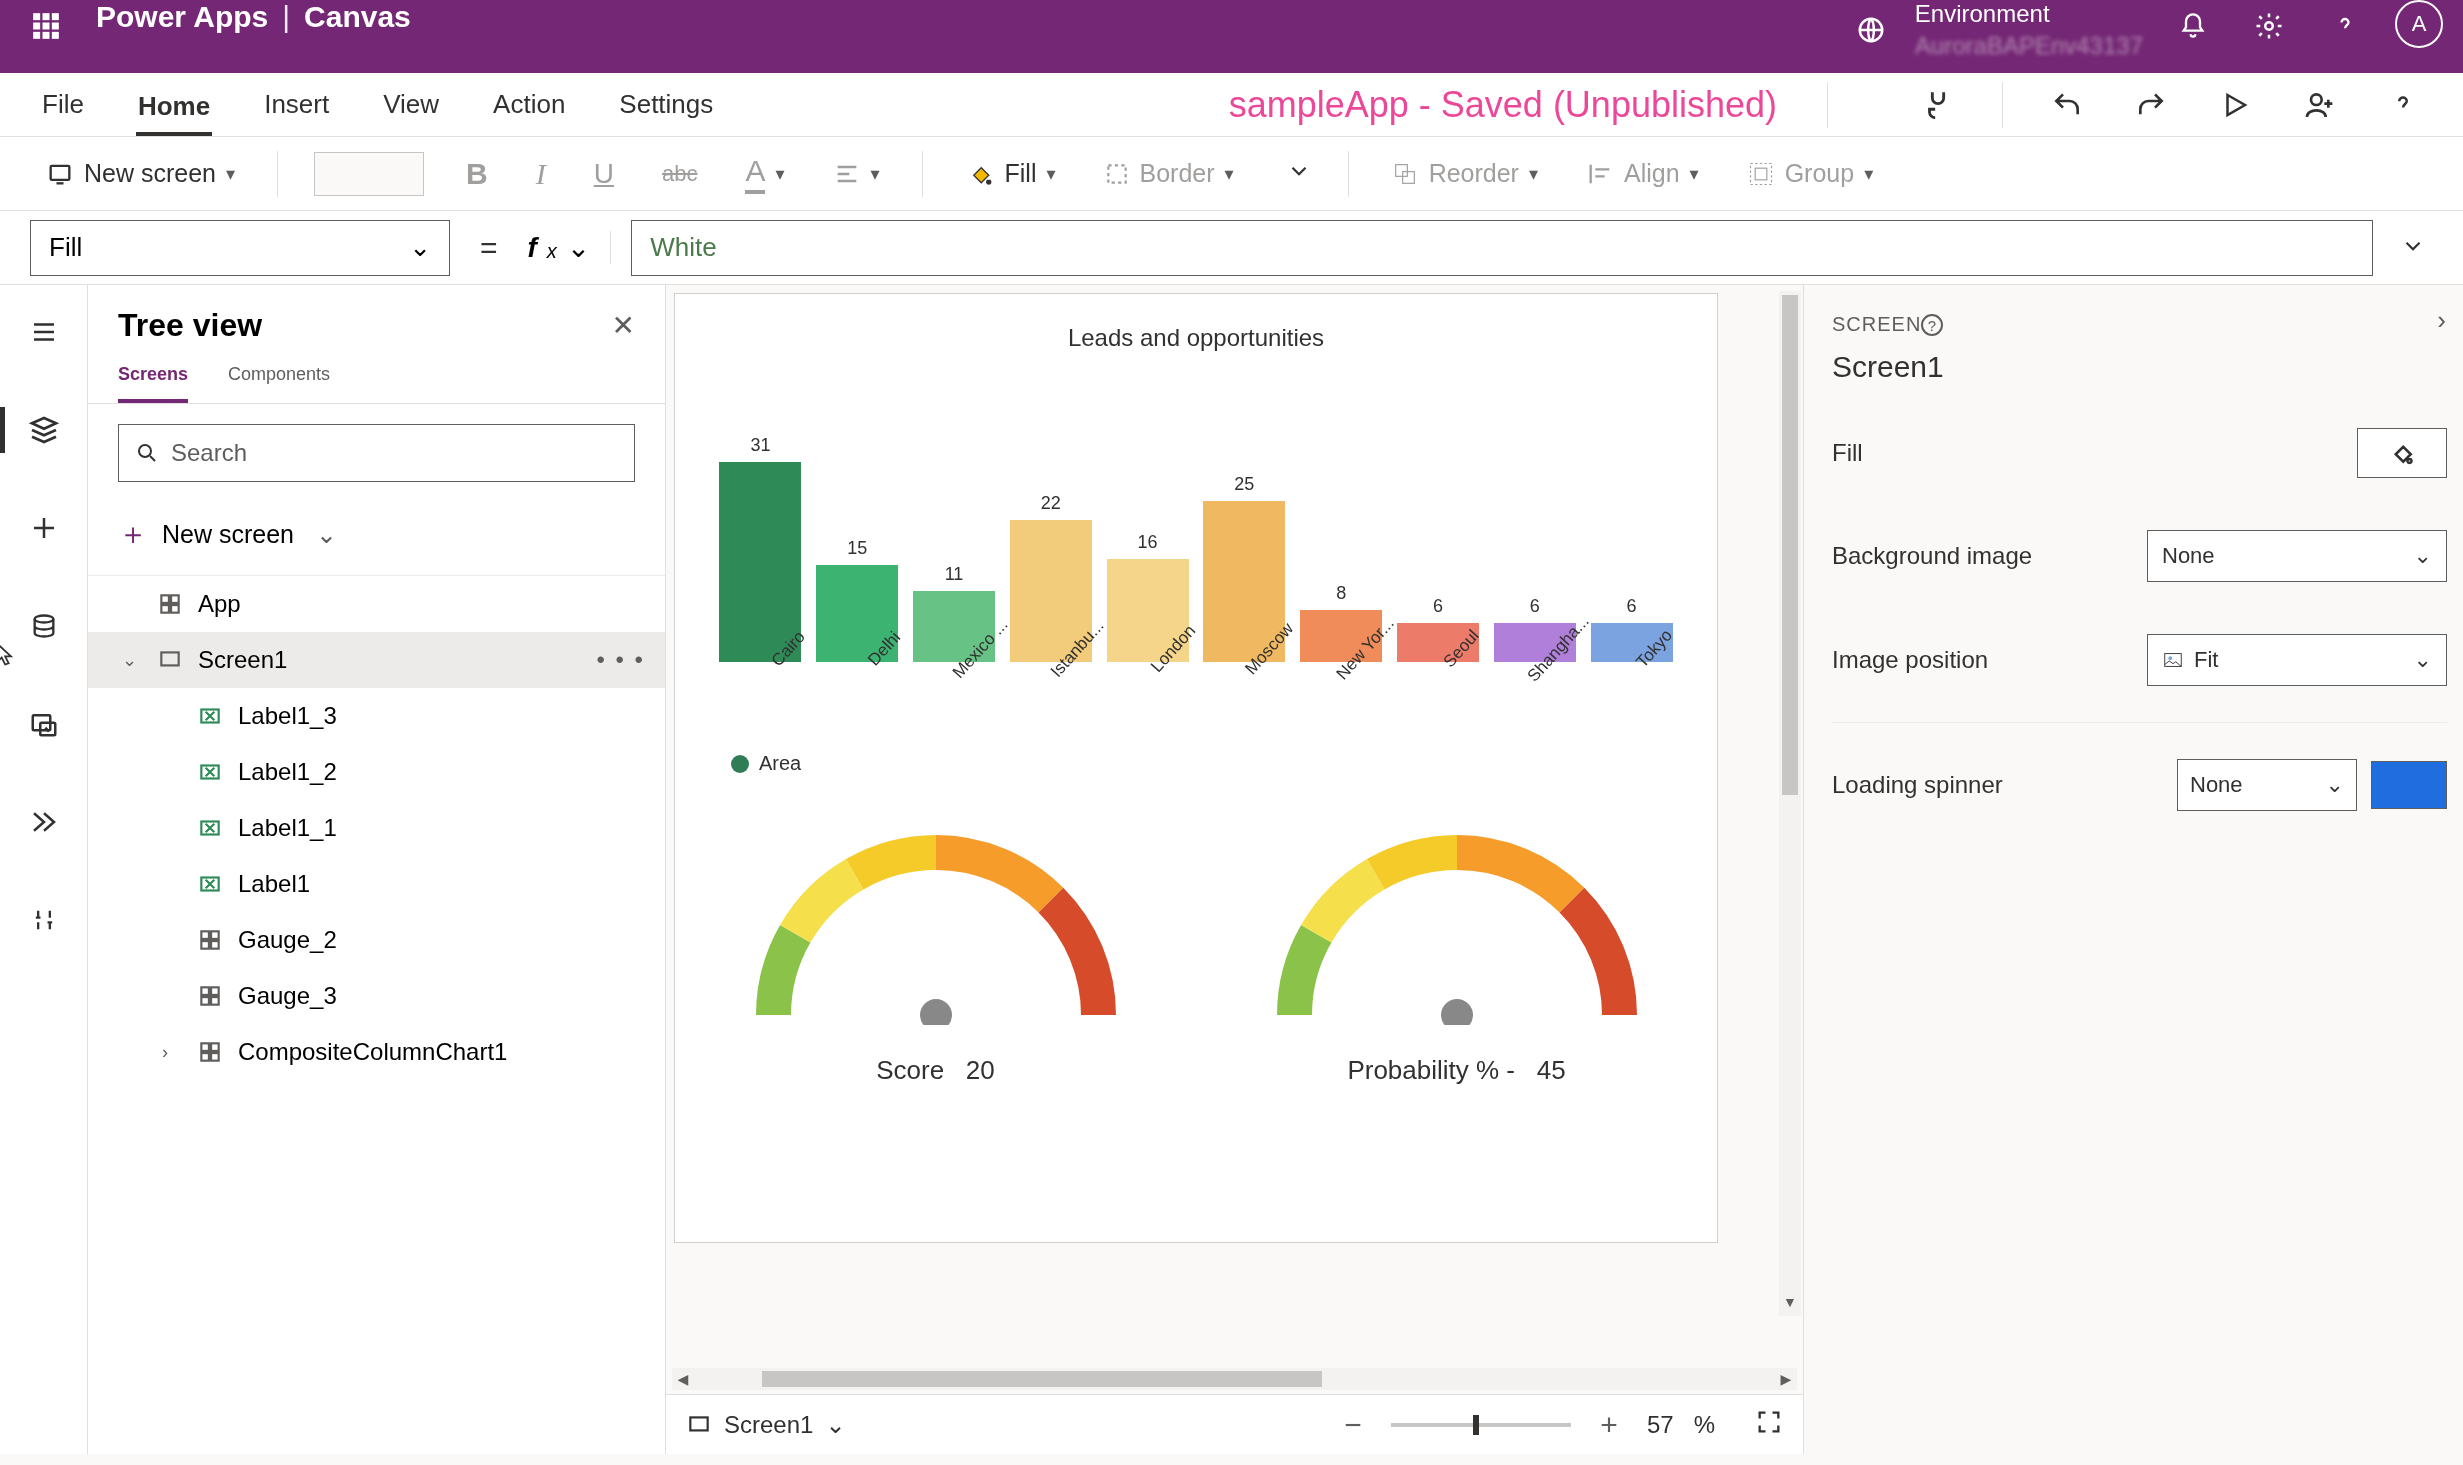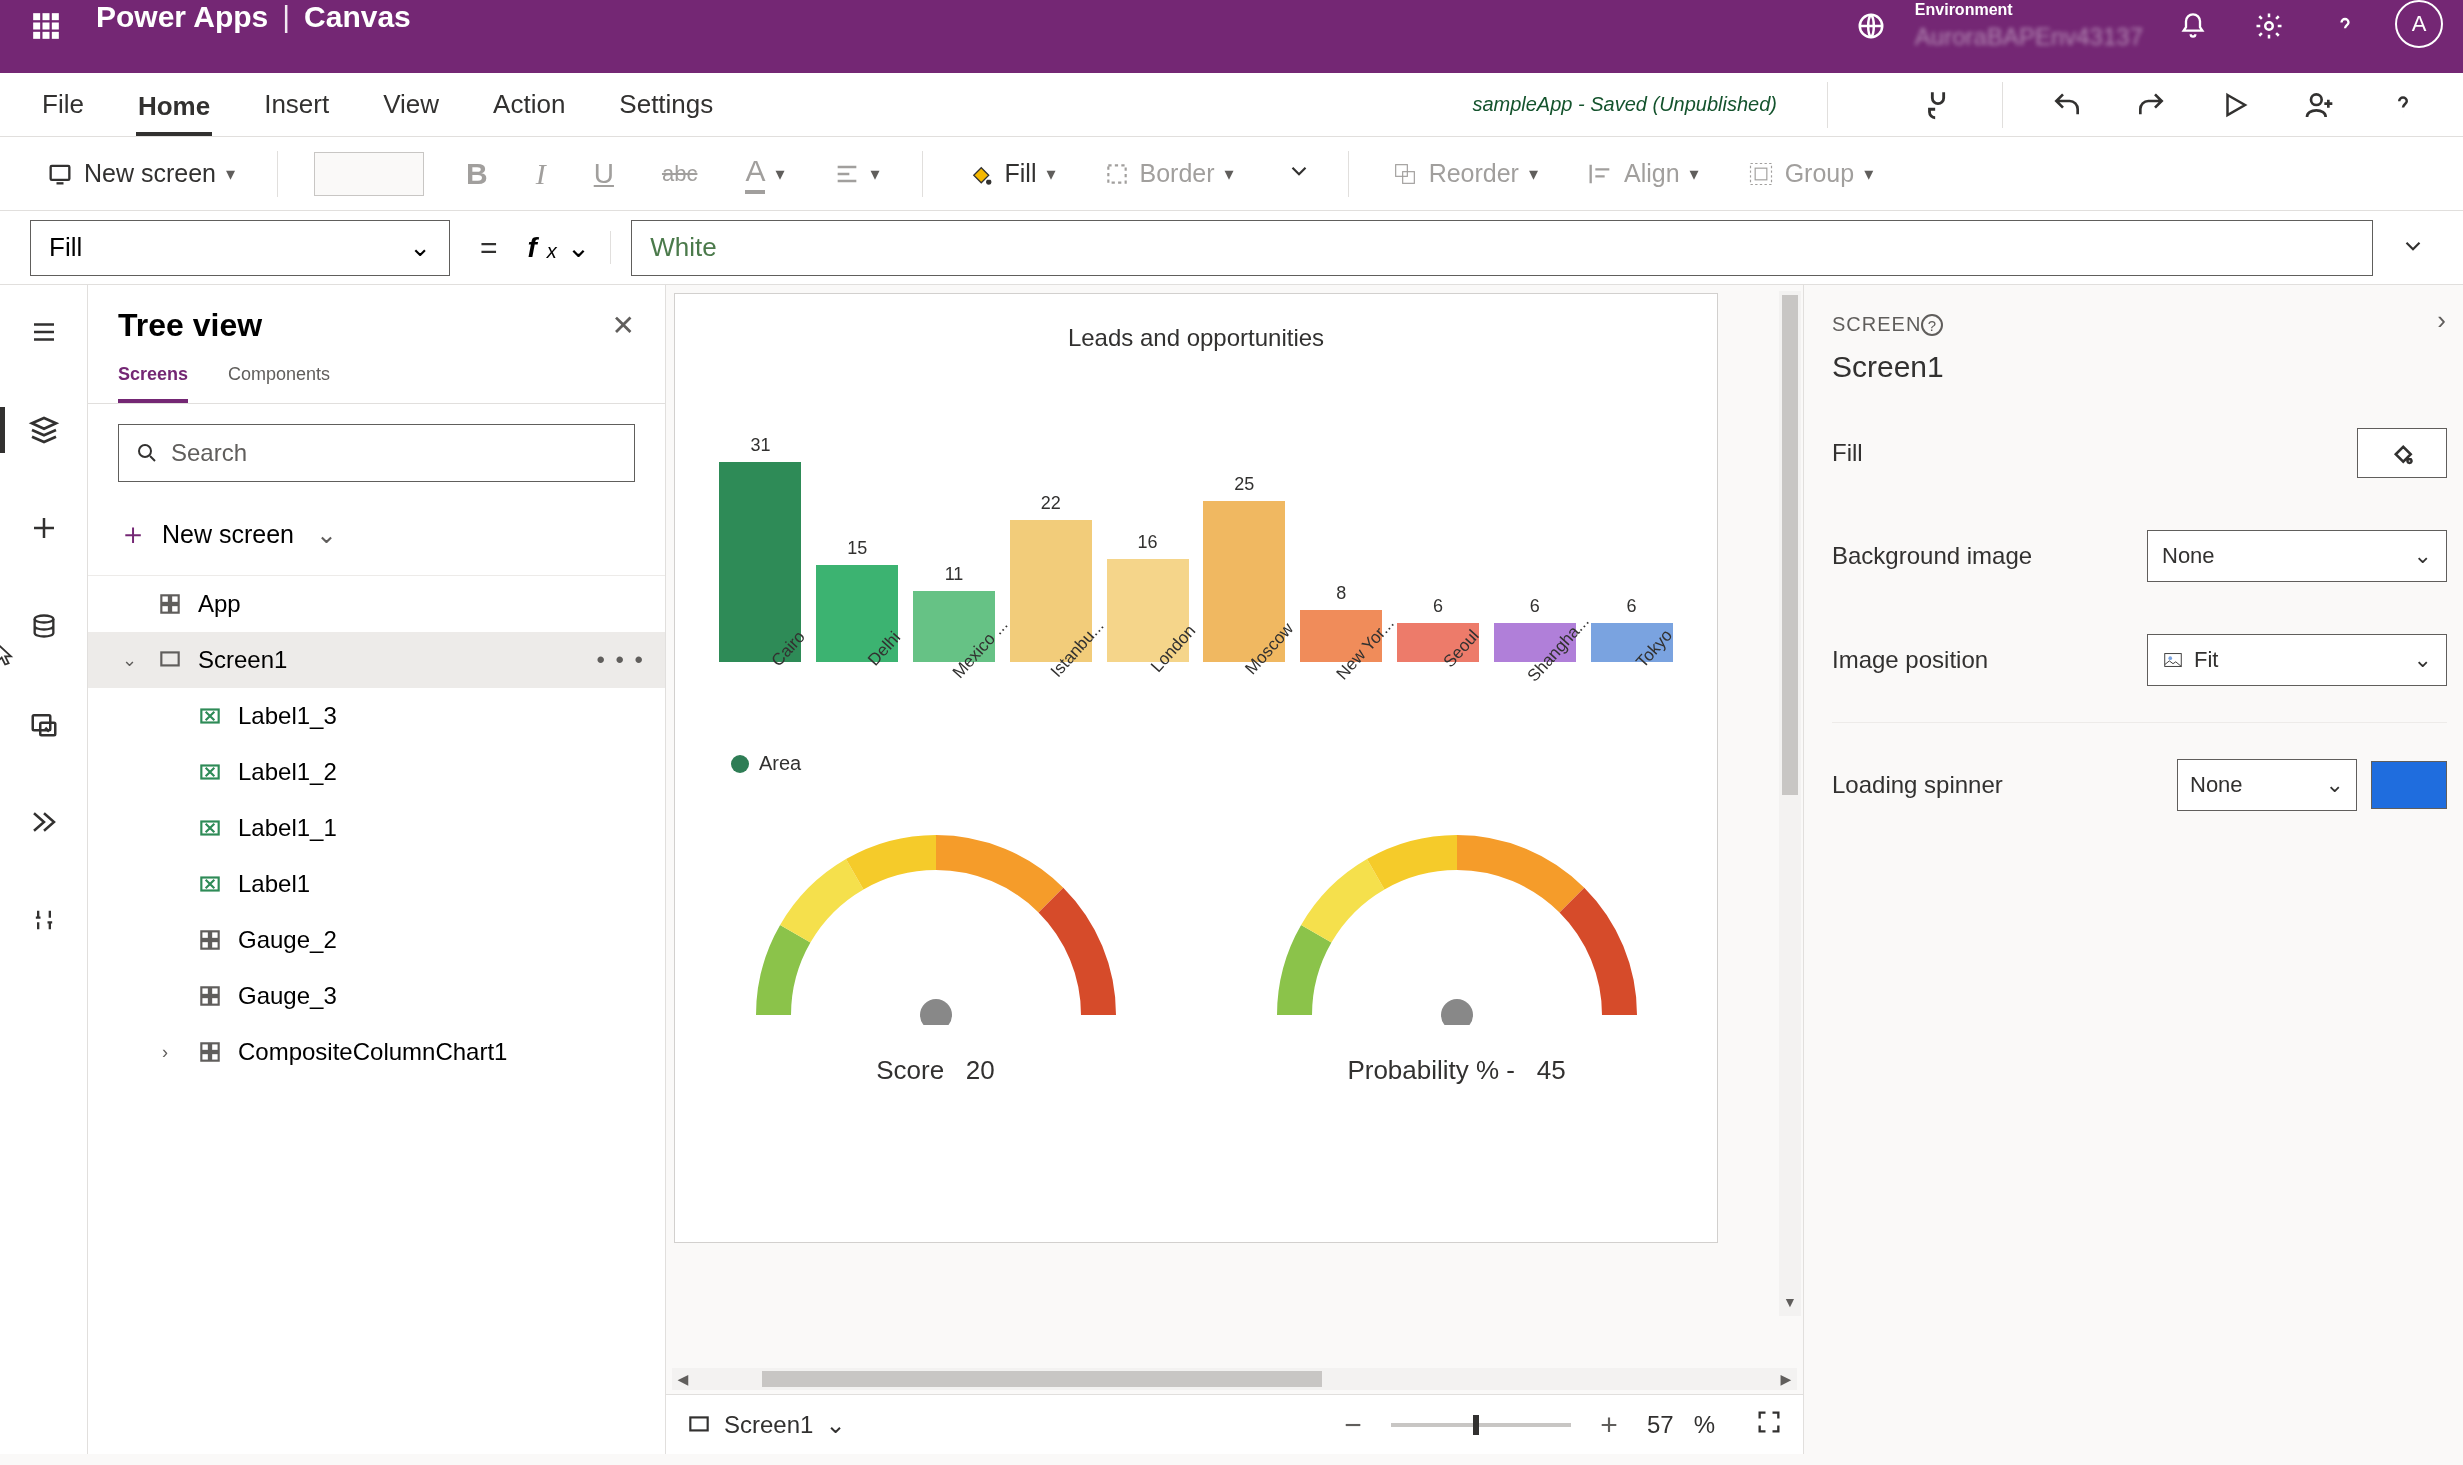--- a/index.html
+++ b/index.html
@@ -8,35 +8,35 @@
 
 .header {
   height: 73px; background: #742774; color: #fff; display: flex; align-items: flex-start;
   padding: 0 20px; gap: 24px;
 }
 .header .waffle svg { fill: #fff; }
 .header .app-title { font-size: 30px; font-weight: 600; display:flex; align-items:center; gap:14px}
 .header .app-title .sep { font-weight: 300; opacity: .9; }
 .header .spacer { flex: 1; }
 .header .env { display: flex; align-items: center; gap: 18px; }
-.header .env-label { font-size: 16px; font-weight: bold; }
+.header .env-label { font-size: 24px; }
 .header .env-name { font-size: 24px; color: rgba(255,255,255,.45); filter: blur(2px); margin-top:4px }
 .header .env-col { display:flex; flex-direction:column; }
 .header .hdr-icon { width: 52px; height: 52px; display:flex; align-items:center; justify-content:center; cursor:pointer;}
 .header .hdr-icon svg { stroke:#fff; fill:none; stroke-width:2; }
 .header .avatar { width:48px; height:48px; border:2px solid #fff; border-radius:50%; display:flex;align-items:center;justify-content:center; font-size:22px;}
 
 
 .menu-row {
   height: 64px; background: #fff; border-bottom: 1px solid #e1dfdd; display:flex; align-items:center; padding: 0 40px; gap: 50px; font-size: 26px; color:#323130;
 }
 .menu-row .menu-item { cursor:pointer; padding: 4px 2px;}
 .menu-row .menu-item.active { font-weight:700; border-bottom: 4px solid #323130; padding-bottom:10px; margin-top:14px;}
 .menu-row .spacer { flex:1; }
-.menu-row .doc-status { font-size: 20px; color:#14532d;font-style:italic; }
+.menu-row .doc-status { font-size: 36px; color:#ec4899; }
 .menu-row .right-icons { display:flex; gap: 44px; align-items:center; padding-left: 40px; }
 .menu-row .divider { width:1px; height:46px; background:#e1dfdd; }
 .menu-row .ri { width:40px;height:40px; display:flex;align-items:center;justify-content:center; cursor:pointer;}
 .menu-row .ri svg { stroke:#323130; fill:none; stroke-width:2; }
 
 
 .toolbar {
   height: 74px; background:#fff; border-bottom:1px solid #e1dfdd; display:flex; align-items:center; padding: 0 40px; gap: 36px; font-size:25px; color:#323130;
 }
 .toolbar .tb-btn { display:flex; align-items:center; gap:10px; cursor:pointer; padding:4px 6px; }

